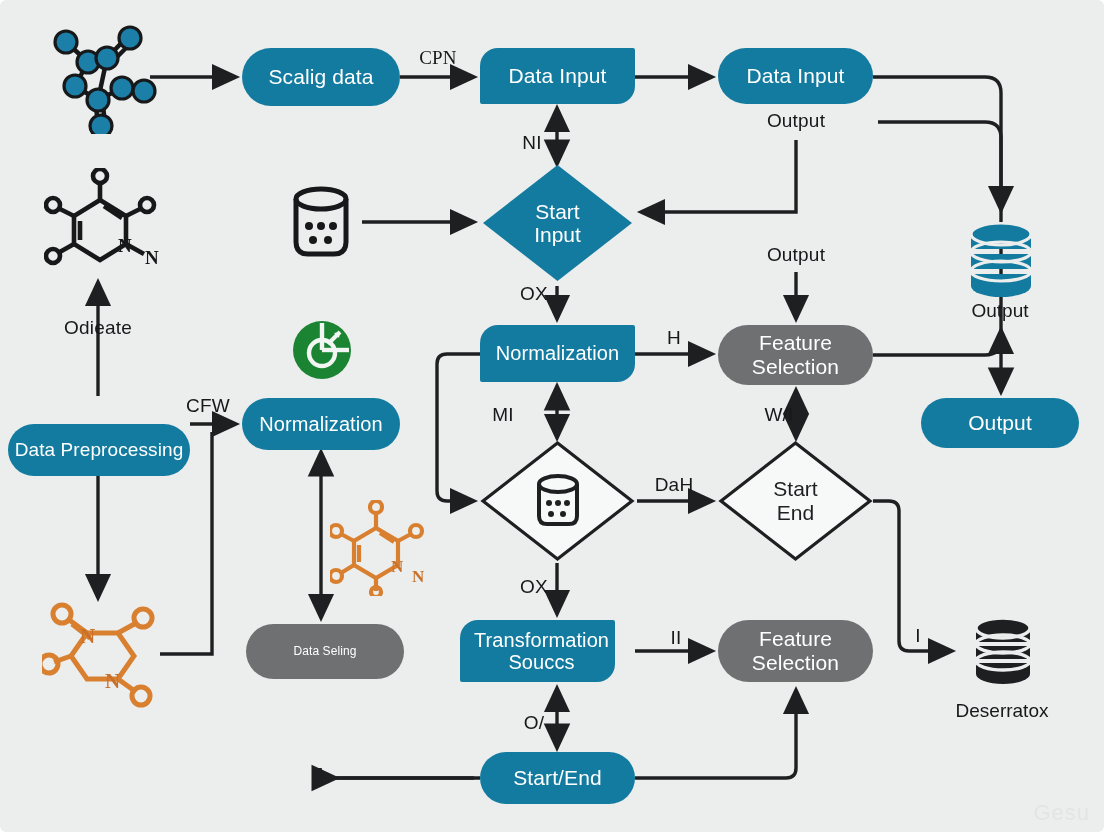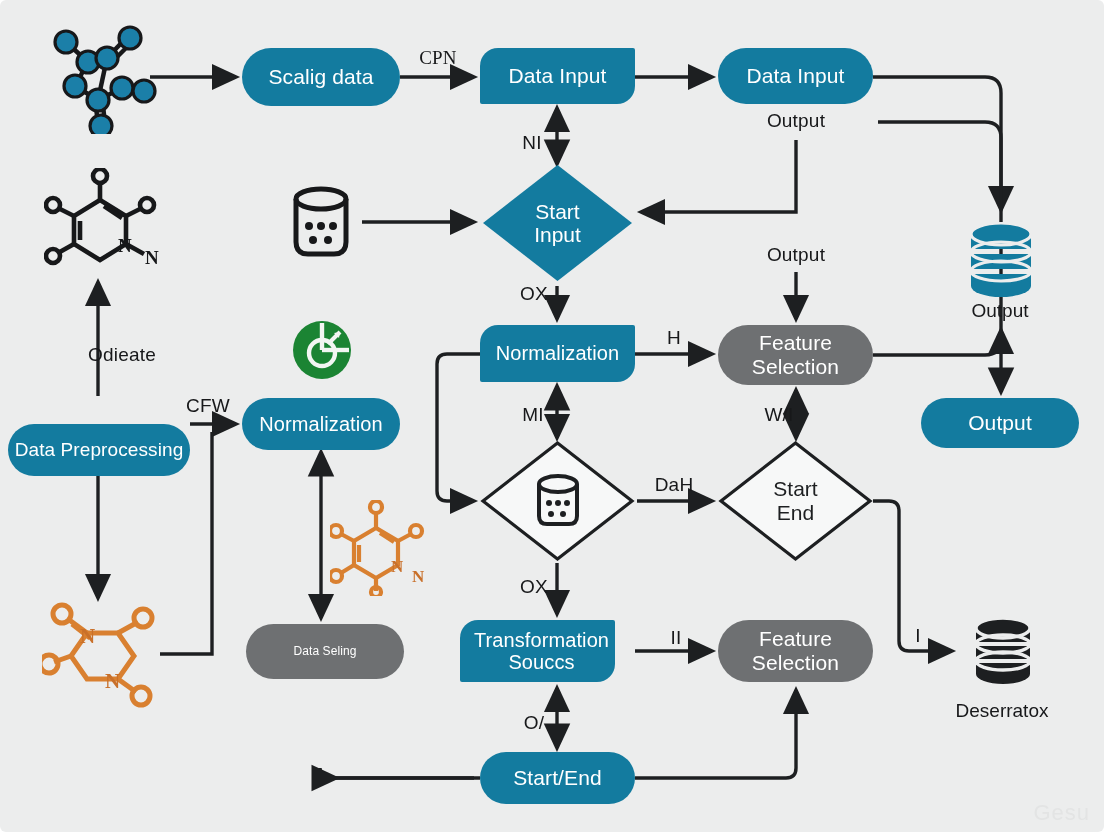--- a/index.html
+++ b/index.html
@@ -403,23 +403,23 @@
 
   <div class="caption" style="left:1000px; top:300px; transform:translateX(-50%);">Output</div>
   <div class="caption" style="left:1002px; top:700px; transform:translateX(-50%);">Deserratox</div>
 
   <div class="label" style="left:438px; top:47px; transform:translateX(-50%);font-family:Liberation Serif, serif;">CPN</div>
   <div class="label" style="left:532px; top:124px; transform:translateX(-50%);margin-top:8px;">NI</div>
   <div class="label" style="left:796px; top:110px; transform:translateX(-50%);">Output</div>
   <div class="label" style="left:534px; top:283px; transform:translateX(-50%);">OX</div>
   <div class="label" style="left:674px; top:327px; transform:translateX(-50%);">H</div>
   <div class="label" style="left:796px; top:244px; transform:translateX(-50%);">Output</div>
-  <div class="label" style="left:98px; top:344px; transform:translateX(-50%);margin-left:24px;">Odieate</div>
+  <div class="label" style="left:98px; top:317px; transform:translateX(-50%);">Odieate</div>
   <div class="label" style="left:208px; top:395px; transform:translateX(-50%);">CFW</div>
-  <div class="label" style="left:533px; top:404px; transform:translateX(-50%);">MI</div>
+  <div class="label" style="left:503px; top:404px; transform:translateX(-50%);">MI</div>
   <div class="label" style="left:779px; top:404px; transform:translateX(-50%);">W/I</div>
   <div class="label" style="left:674px; top:474px; transform:translateX(-50%);">DaH</div>
   <div class="label" style="left:534px; top:576px; transform:translateX(-50%);">OX</div>
   <div class="label" style="left:676px; top:627px; transform:translateX(-50%);text-align:center;">II</div>
   <div class="label" style="left:918px; top:625px; transform:translateX(-50%);">I</div>
   <div class="label" style="left:534px; top:712px; transform:translateX(-50%);">O/</div>
 
   <div class="watermark">Gesu</div>
 
 </div>

